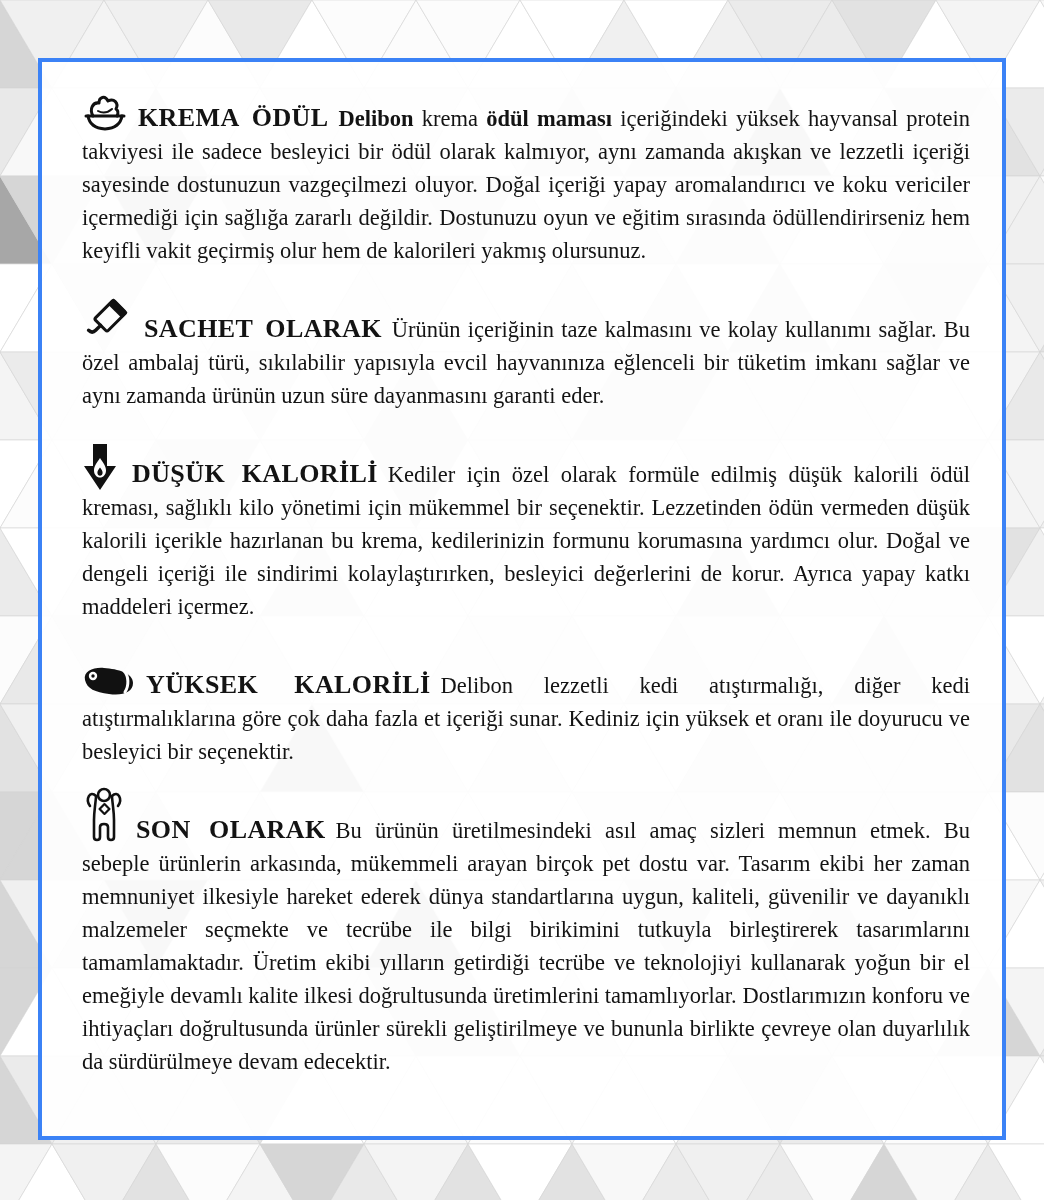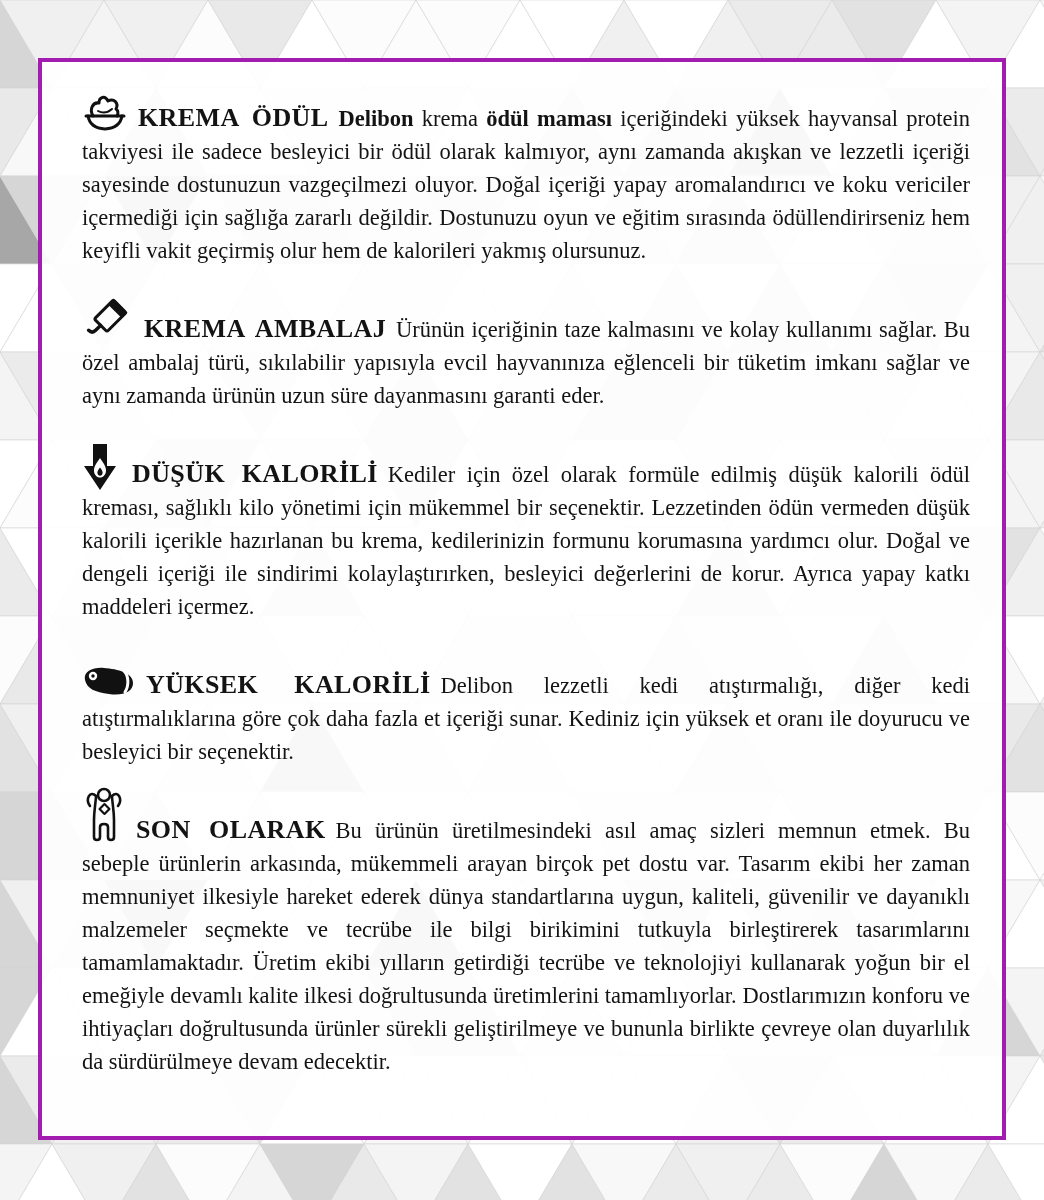--- a/index.html
+++ b/index.html
@@ -1,20 +1,20 @@
 <!DOCTYPE html>
 <html lang="tr"><head>
 <meta charset="utf-8">
 <style>
   html,body{margin:0;padding:0;}
   body{width:1044px;height:1200px;overflow:hidden;background:#f2f2f2;font-family:"Liberation Serif","DejaVu Serif",serif;}
   .stage{position:relative;width:1044px;height:1200px;overflow:hidden;}
   .bg-mesh{position:absolute;left:0;top:0;z-index:0;}
   .card{position:absolute;left:38px;top:58px;width:968px;height:1082px;box-sizing:border-box;
-        border:4px solid #a21caf;background:rgba(255,255,255,0.92);z-index:1;
+        border:4px solid #3b82f6;background:rgba(255,255,255,0.92);z-index:1;
         padding:34px 32px 0 40px;overflow:hidden;}
   .sec{margin:0 0 40px 0;font-size:22.5px;line-height:33px;color:#131313;text-align:justify;}
   .hd{font-weight:bold;font-size:26px;letter-spacing:0.4px;word-spacing:4px;margin-right:10px;}
   .seg-b{font-weight:bold;}
   .icon-box{display:inline-block;position:relative;vertical-align:baseline;}
   .icon-box svg{position:absolute;left:0;overflow:visible;}
   .i-bowl{width:56px;height:30px;}   .i-bowl svg{bottom:-7px;}
   .i-sachet{width:62px;height:30px;} .i-sachet svg{bottom:-8px;}
   .i-arrow{width:50px;height:30px;}  .i-arrow svg{bottom:-10px;}
   .i-steak{width:64px;height:30px;}  .i-steak svg{bottom:-7px;}
@@ -389,21 +389,21 @@
 
     <p class="sec">
       <span class="icon-box i-sachet">
         <svg width="50" height="48" viewBox="0 0 50 48">
           <g transform="rotate(45 25 22)">
             <rect x="16" y="4" width="18" height="27" rx="2" class="stroke" stroke-width="3"></rect>
             <rect x="15" y="3" width="20" height="8" fill="#111"></rect>
             <path class="stroke" d="M25 31 L25 38 Q25 43 20 43" stroke-width="3.5"></path>
           </g>
         </svg>
-      </span><b class="hd">KREMA AMBALAJ</b><span>Ürünün içeriğinin taze kalmasını ve kolay kullanımı sağlar. Bu özel ambalaj türü, sıkılabilir yapısıyla evcil hayvanınıza eğlenceli bir tüketim imkanı sağlar ve aynı zamanda ürünün uzun süre dayanmasını garanti eder.</span>
+      </span><b class="hd">SACHET OLARAK</b><span>Ürünün içeriğinin taze kalmasını ve kolay kullanımı sağlar. Bu özel ambalaj türü, sıkılabilir yapısıyla evcil hayvanınıza eğlenceli bir tüketim imkanı sağlar ve aynı zamanda ürünün uzun süre dayanmasını garanti eder.</span>
     </p>
 
     <p class="sec">
       <span class="icon-box i-arrow">
         <svg width="36" height="50" viewBox="0 0 36 50">
           <path d="M11 2 H25 V24 H34 L18 48 L2 24 H11 Z" fill="#111"></path>
           <path d="M18 16 C21 21 24 23.5 24 28.5 C24 32.8 21.2 35.5 18 35.5 C14.8 35.5 12 32.8 12 28.5 C12 23.5 15 21 18 16 Z" fill="#fff"></path>
           <path d="M18 25.5 C19.6 27.6 20.6 28.8 20.6 30.8 C20.6 32.7 19.4 33.8 18 33.8 C16.6 33.8 15.4 32.7 15.4 30.8 C15.4 28.8 16.4 27.6 18 25.5 Z" fill="#111"></path>
         </svg>
       </span><b class="hd">DÜŞÜK KALORİLİ</b><span>Kediler için özel olarak formüle edilmiş düşük kalorili ödül kreması, sağlıklı kilo yönetimi için mükemmel bir seçenektir. Lezzetinden ödün vermeden düşük kalorili içerikle hazırlanan bu krema, kedilerinizin formunu korumasına yardımcı olur. Doğal ve dengeli içeriği ile sindirimi kolaylaştırırken, besleyici değerlerini de korur. Ayrıca yapay katkı maddeleri içermez.</span>

